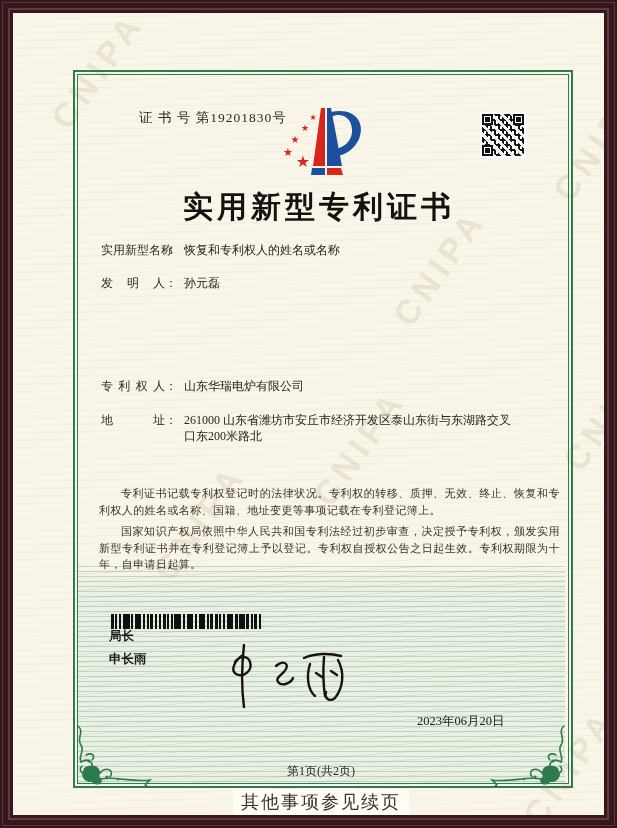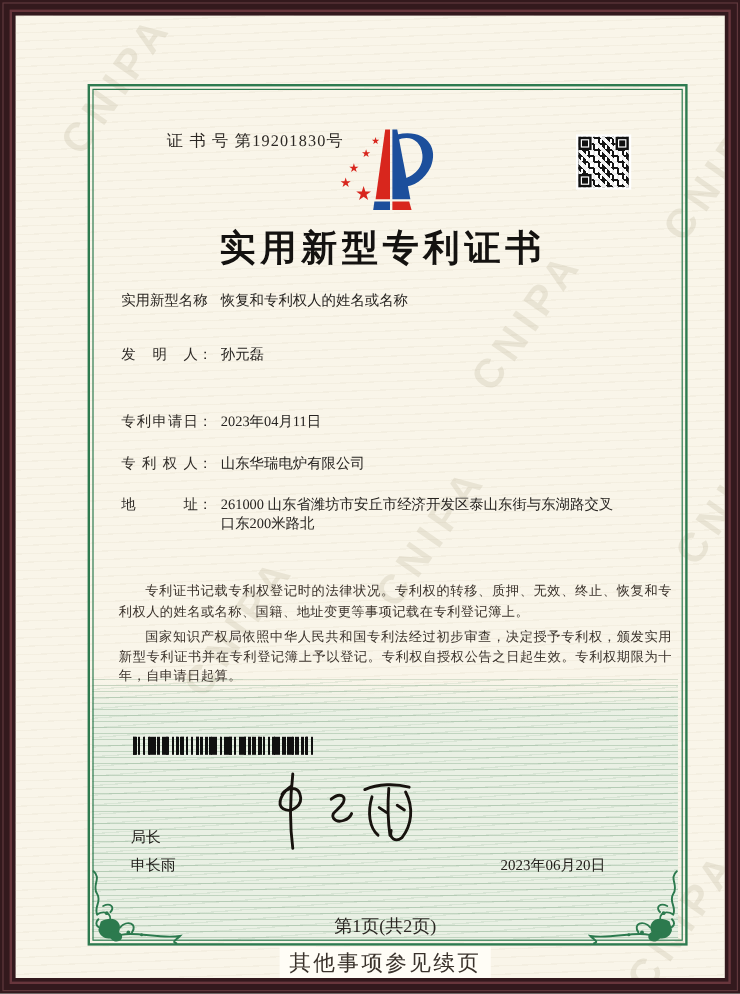--- a/index.html
+++ b/index.html
@@ -65,25 +65,25 @@
   
   .paras{position:absolute;left:86px;top:472px;width:461px;color:#3a322b;}
   .paras p{margin:0 0 5px 0;font-size:11px;line-height:16.5px;text-indent:2em;text-align:justify;letter-spacing:.4px;}
   
   .barcode{position:absolute;left:98px;top:601px;width:152px;height:15px;
     background-image:
       repeating-linear-gradient(90deg,#101010 0 2px,transparent 2px 4px),
       repeating-linear-gradient(90deg,#101010 0 1px,transparent 1px 9px),
       repeating-linear-gradient(90deg,#101010 0 3px,transparent 3px 13px);
   }
-  .signer{position:absolute;left:96px;top:674px;font-family:"Liberation Sans","DejaVu Sans",sans-serif;
-    font-weight:normal;font-size:12.5px;color:#1c1916;line-height:23px;}
+  .signer{position:absolute;left:96px;top:612px;font-family:"Liberation Sans","DejaVu Sans",sans-serif;
+    font-weight:bold;font-size:12.5px;color:#1c1916;line-height:23px;}
   .sig{position:absolute;left:185px;top:626px;width:158px;height:74px;}
   .issue-date{position:absolute;left:404px;top:700px;width:120px;font-size:12.5px;color:#24201c;}
-  .page-info{position:absolute;left:60px;top:750px;width:496px;text-align:center;font-size:15px;color:#2a2622;z-index:4;}
+  .page-info{position:absolute;left:60px;top:750px;width:496px;text-align:center;font-size:12px;color:#2a2622;z-index:4;}
   .cont-note{position:absolute;left:60px;top:776px;width:496px;text-align:center;z-index:4;}
   .cont-note span{display:inline-block;background:#fffdf6;padding:1px 8px;font-size:18px;letter-spacing:2px;color:#3a322b;}
 </style>
 </head>
 <body>
 
 <div class="page">
   <div class="inner">
 
     <span class="wm" style="left:18px;top:38px;">CNIPA</span>
@@ -154,27 +154,23 @@
       <div class="qf tr"></div>
       <div class="qf bl"></div>
     </div>
 
     <div class="title">实用新型专利证书</div>
 
     <div class="frow" style="top:229px;">
       <span class="flabel">实用新型名称</span><span class="fcolon">：</span>
       <span class="fvalue">恢复和专利权人的姓名或名称</span>
     </div>
-    <div class="frow" style="top:262px;margin-top:12px;">
+    <div class="frow" style="top:262px;">
       <span class="flabel">发明人</span><span class="fcolon">：</span>
       <span class="fvalue">孙元磊</span>
-    </div>
-    <div class="frow" style="top:330px;">
-      <span class="flabel">专利申请日</span><span class="fcolon">：</span>
-      <span class="fvalue">2023年04月11日</span>
     </div>
     <div class="frow" style="top:365px;">
       <span class="flabel">专利权人</span><span class="fcolon">：</span>
       <span class="fvalue">山东华瑞电炉有限公司</span>
     </div>
     <div class="frow" style="top:399px;">
       <span class="flabel">地址</span><span class="fcolon">：</span>
       <span class="fvalue wrap">261000 山东省潍坊市安丘市经济开发区泰山东街与东湖路交叉口东200米路北</span>
     </div>
 

